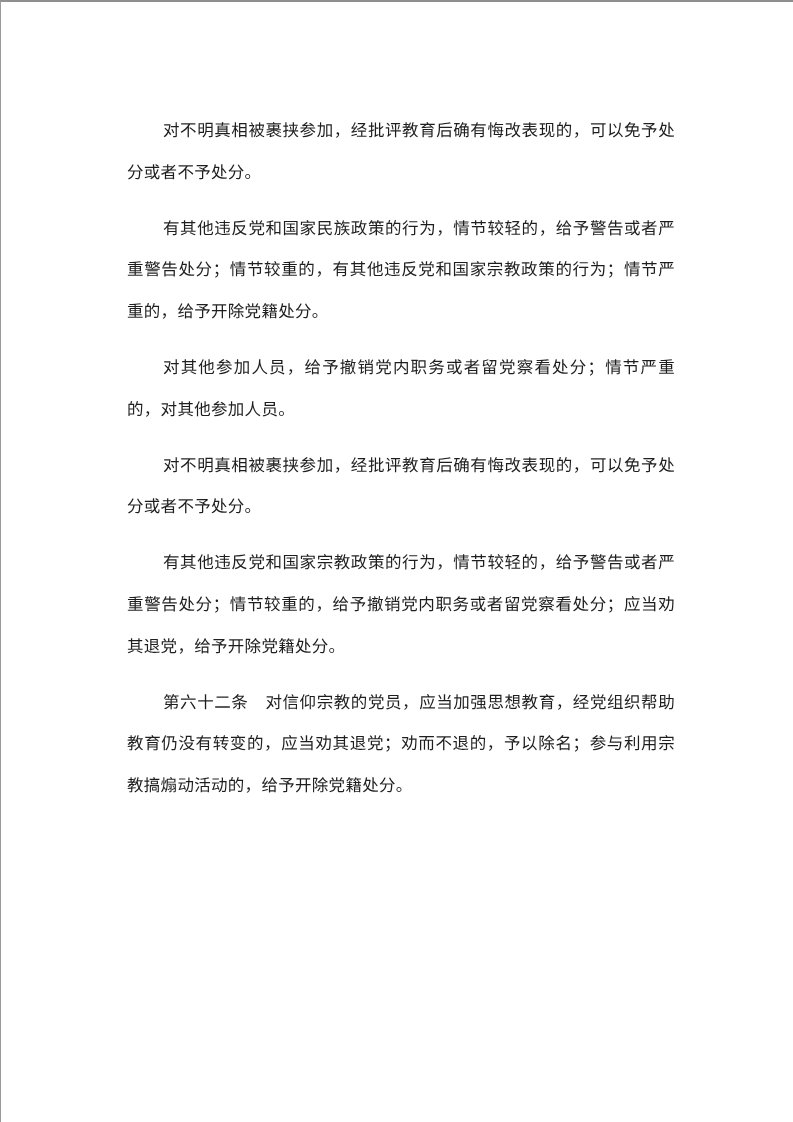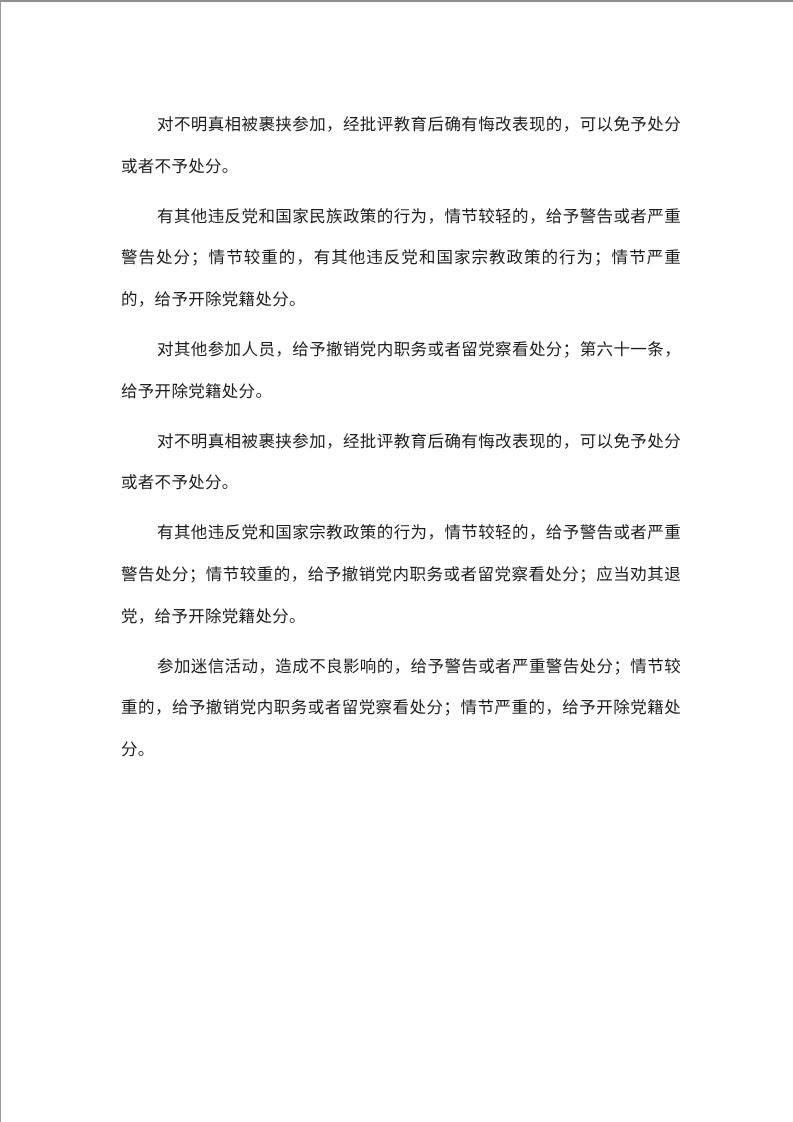--- a/index.html
+++ b/index.html
@@ -25,30 +25,30 @@
     width: 576px;
     color: #1e1e1e;
     font-size: 16.5px;
     line-height: 41.8px;
     text-align: justify;
     text-justify: inter-character;
     word-break: break-all;
     letter-spacing: 0.3px;
   }
   .text-block p {
-    margin: 8px;
+    margin: 14px;
     padding: 0;
     text-indent: 36px;
   }
 </style>
 </head>
 <body>
 
 <div class="page">
   <div class="text-block">
     <p>对不明真相被裹挟参加，经批评教育后确有悔改表现的，可以免予处分或者不予处分。</p>
     <p>有其他违反党和国家民族政策的行为，情节较轻的，给予警告或者严重警告处分；情节较重的，有其他违反党和国家宗教政策的行为；情节严重的，给予开除党籍处分。</p>
-    <p>对其他参加人员，给予撤销党内职务或者留党察看处分；第六十一条，给予开除党籍处分。</p>
+    <p>对其他参加人员，给予撤销党内职务或者留党察看处分；情节严重的，对其他参加人员。</p>
     <p>对不明真相被裹挟参加，经批评教育后确有悔改表现的，可以免予处分或者不予处分。</p>
     <p>有其他违反党和国家宗教政策的行为，情节较轻的，给予警告或者严重警告处分；情节较重的，给予撤销党内职务或者留党察看处分；应当劝其退党，给予开除党籍处分。</p>
-    <p>参加迷信活动，造成不良影响的，给予警告或者严重警告处分；情节较重的，给予撤销党内职务或者留党察看处分；情节严重的，给予开除党籍处分。</p>
+    <p>第六十二条　对信仰宗教的党员，应当加强思想教育，经党组织帮助教育仍没有转变的，应当劝其退党；劝而不退的，予以除名；参与利用宗教搞煽动活动的，给予开除党籍处分。</p>
   </div>
 </div>
 
 </body></html>

